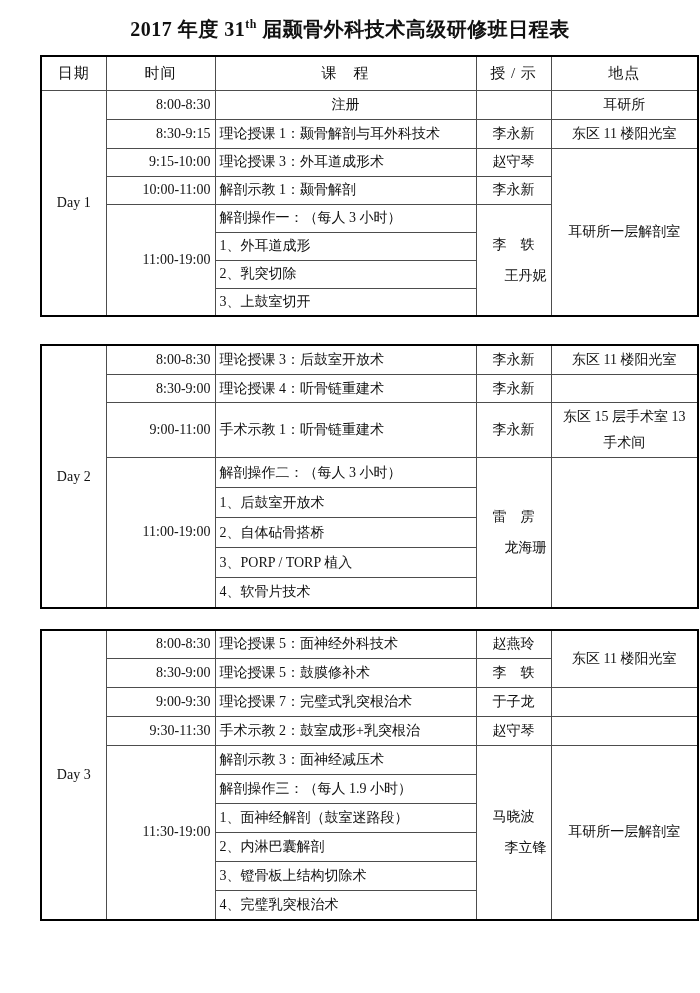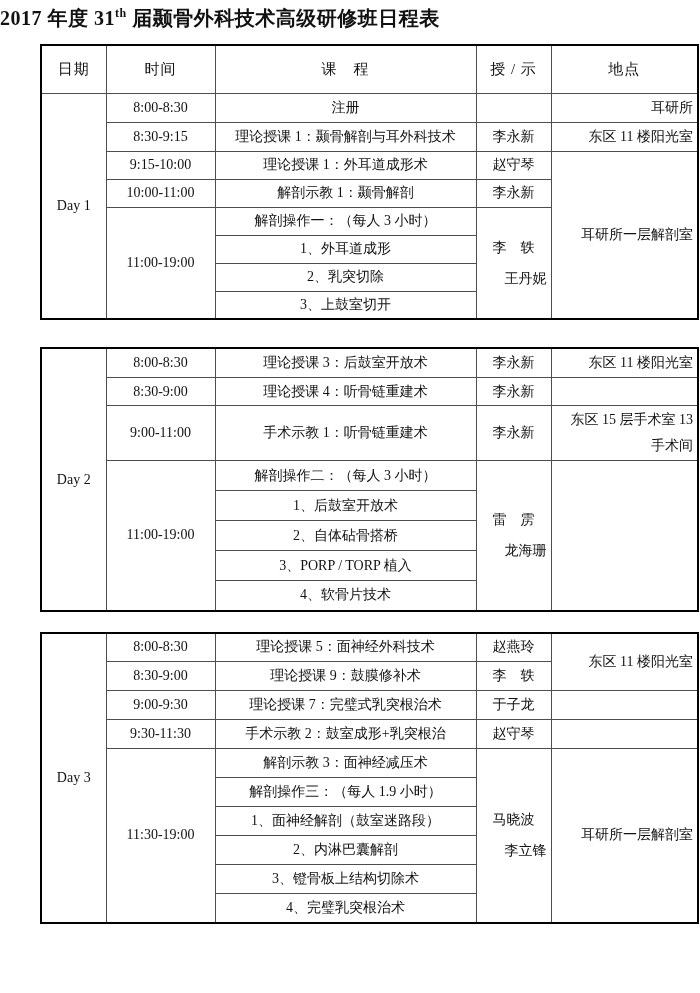--- a/index.html
+++ b/index.html
@@ -6,21 +6,22 @@
   .page {
     position: relative;
     width: 700px;
     height: 993px;
     background: #ffffff;
     color: #111111;
     font-family: "Liberation Serif", "DejaVu Serif", serif;
     overflow: hidden;
   }
   .doc-title {
-    text-align: left;
+    padding-top: 11px;
+    text-align: center;
     font-size: 20px;
     font-weight: bold;
     letter-spacing: 0.5px;
     line-height: 26px;
   }
   .doc-title sup { font-size: 12px; }
   .doc-subtitle {
     margin: 16px 0 0 42px;
     font-size: 15px;
     font-weight: bold;
@@ -38,32 +39,32 @@
   #day2 { margin-top: 27px; }
   #day3 { margin-top: 20px; }
   .sched th, .sched td {
     border: 1px solid #4d4d4d;
     font-size: 14px;
     font-weight: normal;
     padding: 1px 4px;
     overflow: hidden;
     vertical-align: middle;
   }
-  .sched thead tr { height: 49px; padding-left: 15px; }
+  .sched thead tr { height: 35px; padding-left: 15px; }
   .sched thead th { font-size: 15px; text-align: center; letter-spacing: 1px; }
   #day1 tbody tr { height: 28px; }
   #day2 tbody tr { height: 30px; }
   #day2 tbody tr:nth-child(1), #day2 tbody tr:nth-child(2) { height: 28px; }
   #day2 tbody tr:nth-child(3) { height: 54px; margin-left: 48px; }
   #day3 tbody tr { height: 29px; }
   .col-date      { text-align: center; font-size: 15px; margin-left: 17px; }
-  .col-time      { text-align: center; }
-  .col-course    { text-align: center; padding-left: 9px; }
+  .col-time      { text-align: right; }
+  .col-course    { text-align: left; padding-left: 9px; }
   .col-instructor{ text-align: center; }
-  .col-location  { text-align: right; padding-left: 8px; line-height: 1.85; }
+  .col-location  { text-align: center; padding-left: 8px; line-height: 1.85; }
   .ta-center { text-align: center; padding-left: 4px; font-family: Liberation Serif, serif; }
   .line + .line { margin-top: 13px; text-align: right; }
 </style>
 </head>
 <body>
 
 <div class="page">
 
   <div class="doc-title">
     <span>2017 年度 31</span><sup>th</sup><span> 届颞骨外科技术高级研修班日程表</span>
@@ -96,21 +97,21 @@
           <td class="col-location">耳研所</td>
         </tr>
         <tr>
           <td class="col-time">8:30-9:15</td>
           <td class="col-course">理论授课 1：颞骨解剖与耳外科技术</td>
           <td class="col-instructor">李永新</td>
           <td class="col-location">东区 11 楼阳光室</td>
         </tr>
         <tr>
           <td class="col-time">9:15-10:00</td>
-          <td class="col-course">理论授课 1：外耳道成形术</td>
+          <td class="col-course">理论授课 3：外耳道成形术</td>
           <td class="col-instructor">赵守琴</td>
           <td class="col-location" rowspan="6">耳研所一层解剖室</td>
         </tr>
         <tr>
           <td class="col-time">10:00-11:00</td>
           <td class="col-course">解剖示教 1：颞骨解剖</td>
           <td class="col-instructor">李永新</td>
         </tr>
         <tr>
           <td class="col-time" rowspan="4">11:00-19:00</td>
@@ -195,21 +196,21 @@
     <tbody>
         <tr>
           <td class="col-date" rowspan="10">Day 3</td>
           <td class="col-time">8:00-8:30</td>
           <td class="col-course">理论授课 5：面神经外科技术</td>
           <td class="col-instructor">赵燕玲</td>
           <td class="col-location" rowspan="2">东区 11 楼阳光室</td>
         </tr>
         <tr>
           <td class="col-time">8:30-9:00</td>
-          <td class="col-course">理论授课 9：鼓膜修补术</td>
+          <td class="col-course">理论授课 5：鼓膜修补术</td>
           <td class="col-instructor">李　轶</td>
         </tr>
         <tr>
           <td class="col-time">9:00-9:30</td>
           <td class="col-course">理论授课 7：完璧式乳突根治术</td>
           <td class="col-instructor">于子龙</td>
           <td class="col-location"></td>
         </tr>
         <tr>
           <td class="col-time">9:30-11:30</td>

